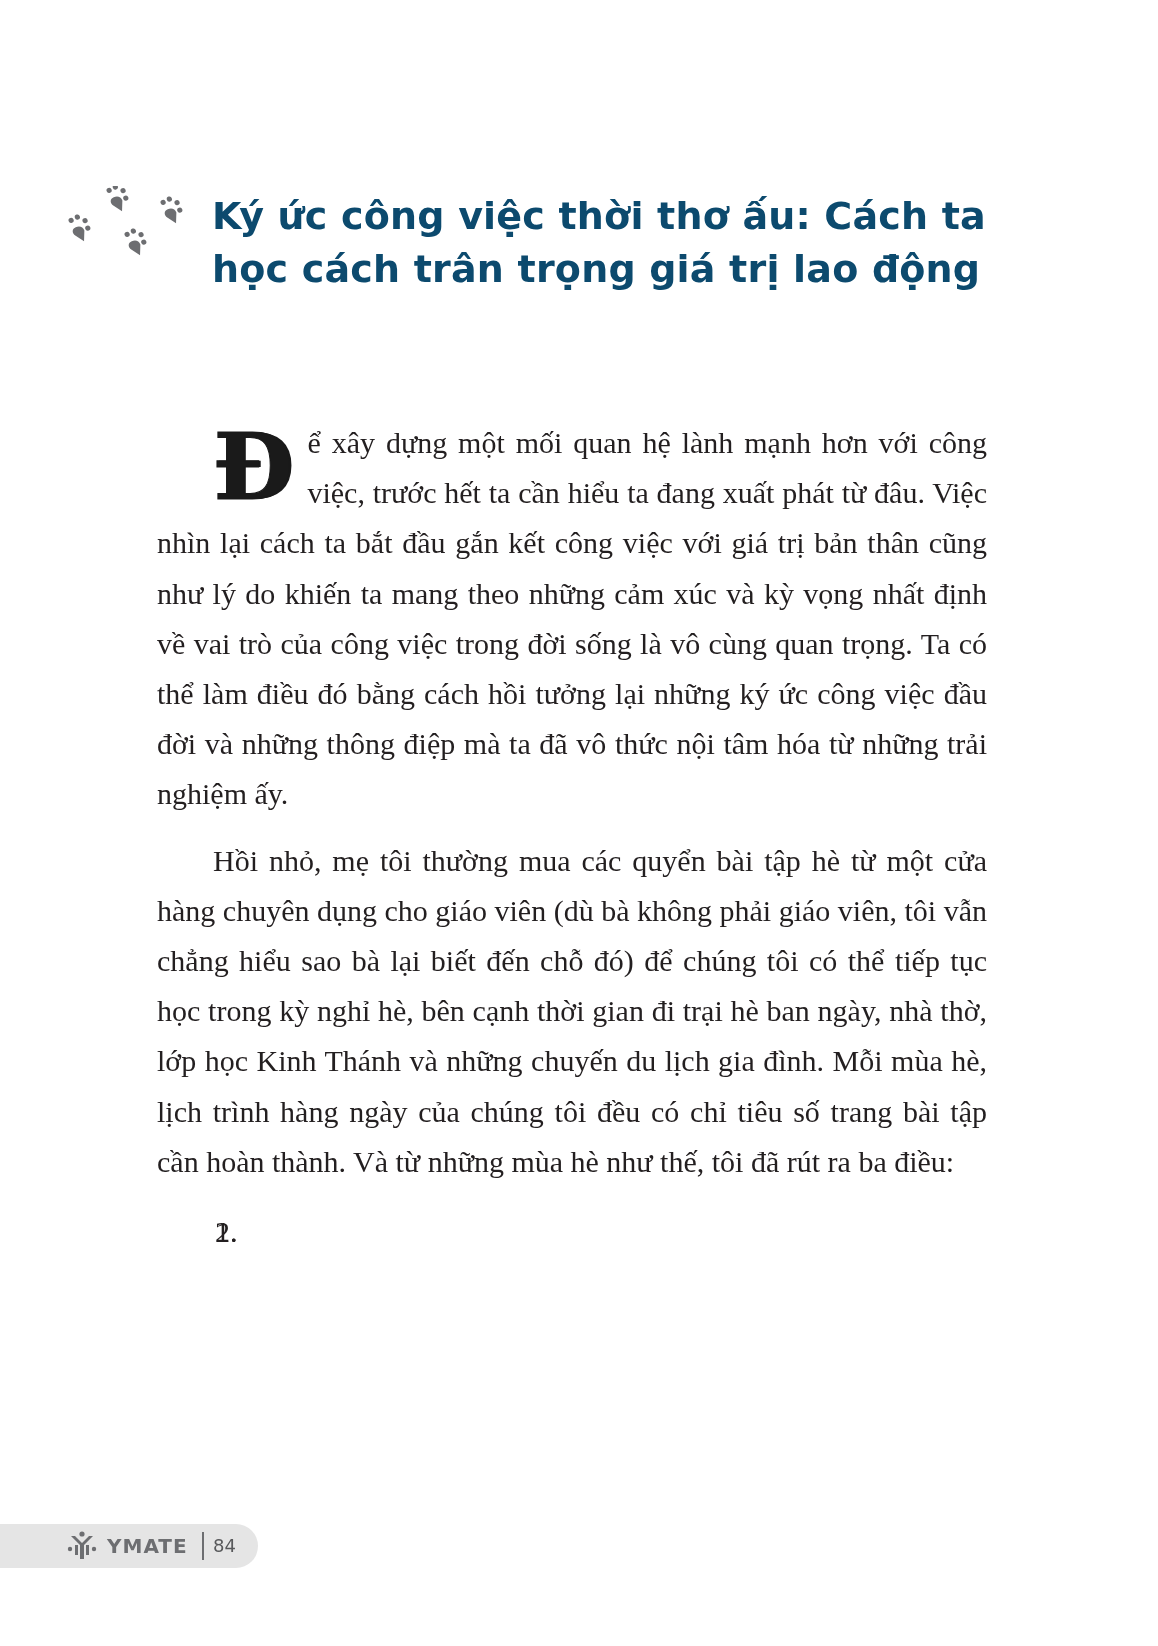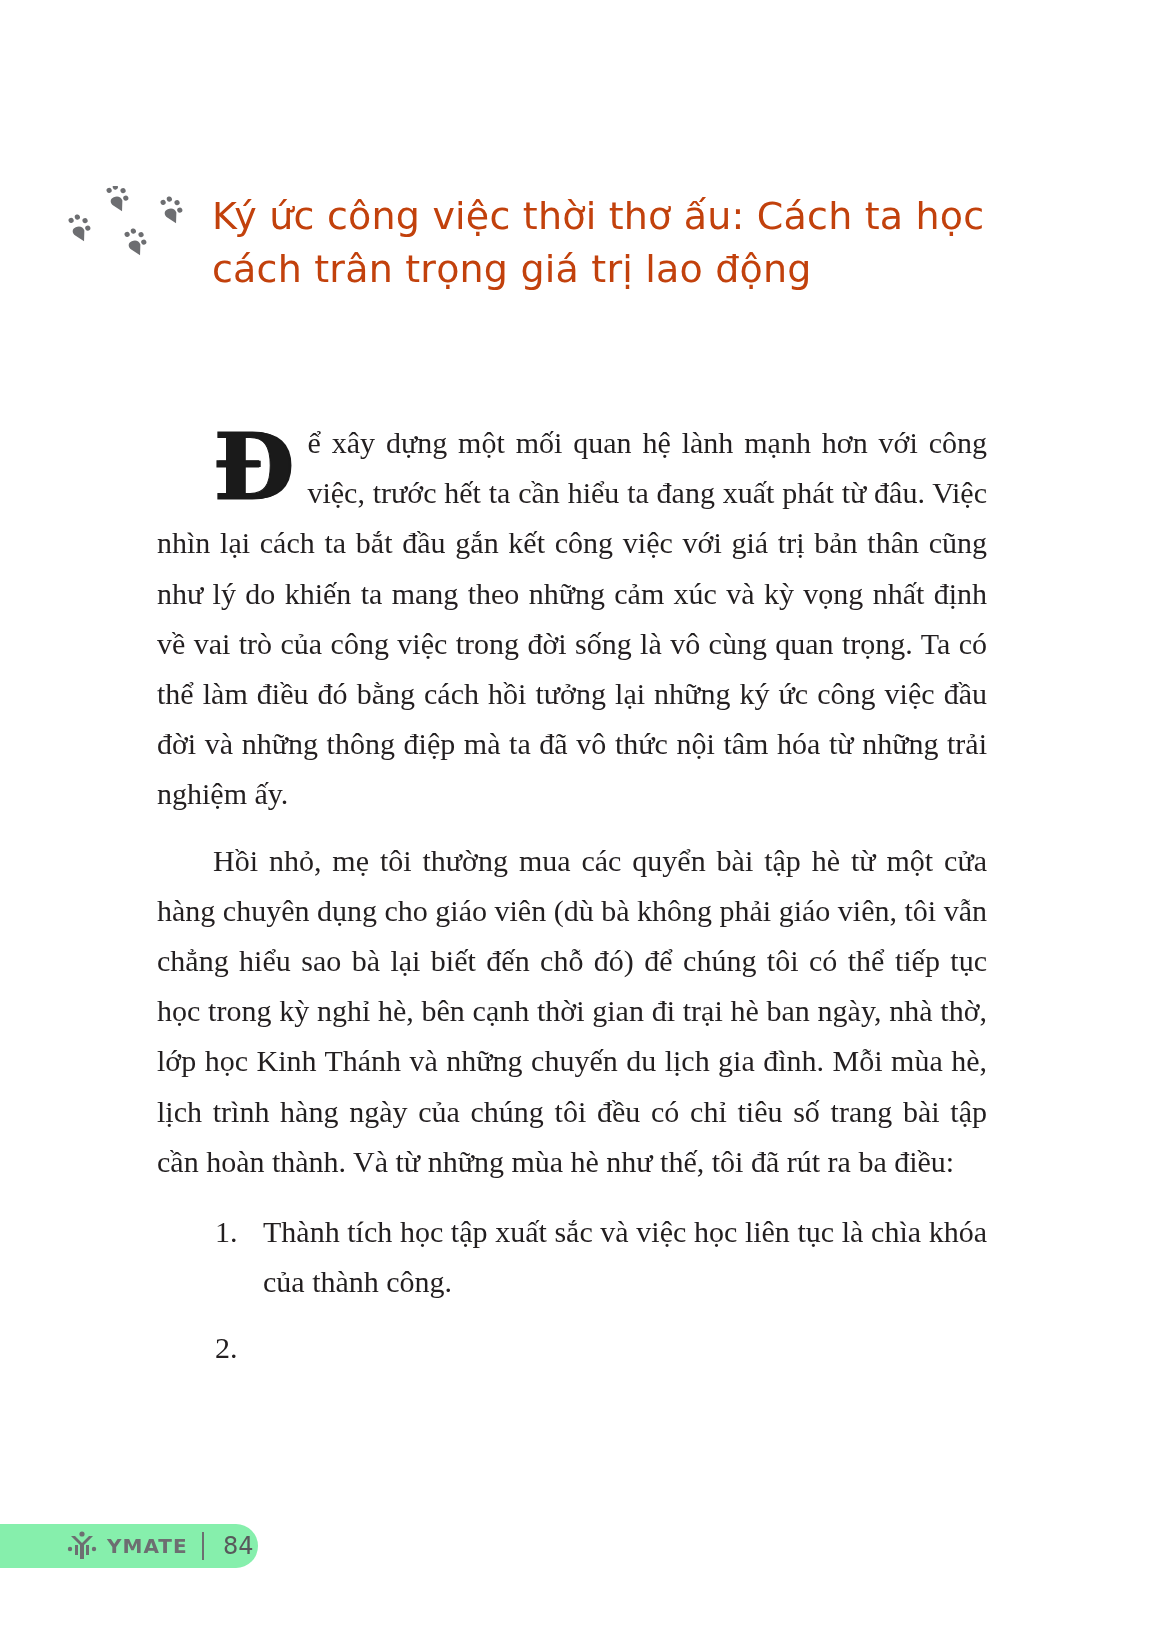--- a/index.html
+++ b/index.html
@@ -29,25 +29,25 @@
       width: 140px;
       height: 90px;
     }
     .chapter-title {
       position: absolute;
       left: 212px;
       top: 190px;
       width: 820px;
       margin: 0;
       font-family: "DejaVu Sans", sans-serif;
-      font-weight: normal;
+      font-weight: bold;
       font-size: 38px;
       line-height: 53px;
       letter-spacing: 0.2px;
-      color: #c2410c;
+      color: #0c4a6e;
     }
 
     
     .body-text {
       position: absolute;
       left: 157px;
       top: 418px;
       width: 830px;
       font-family: "Liberation Serif", "DejaVu Serif", serif;
       font-size: 30px;
@@ -94,21 +94,21 @@
       top: 0;
     }
 
     
     .footer-pill {
       position: absolute;
       left: 0;
       top: 1524px;
       width: 258px;
       height: 44px;
-      background: #86efac;
+      background: #e5e5e5;
       border-radius: 0 22px 22px 0;
       display: flex;
       align-items: center;
     }
     .footer-logo {
       position: absolute;
       left: 66px;
       top: 7px;
       width: 32px;
       height: 30px;
@@ -127,24 +127,24 @@
     .footer-divider {
       position: absolute;
       left: 202px;
       top: 8px;
       width: 1.5px;
       height: 28px;
       background: #6d6e71;
     }
     .footer-page {
       position: absolute;
-      left: 223px;
+      left: 213px;
       top: 9px;
       font-family: "DejaVu Sans", sans-serif;
-      font-size: 24px;
+      font-size: 18px;
       line-height: 26px;
       color: #58595b;
     }
   </style>
 </head>
 <body>
 
 <div class="page">
 
   <svg class="paws" viewBox="0 0 140 90" xmlns="http://www.w3.org/2000/svg">
@@ -188,21 +188,20 @@
 
   <div class="body-text">
     <p class="p-first">
       <span class="dropcap">Đ</span><span>ể xây dựng một mối quan hệ lành mạnh hơn với công việc, trước hết ta cần hiểu ta đang xuất phát từ đâu. Việc nhìn lại cách ta bắt đầu gắn kết công việc với giá trị bản thân cũng như lý do khiến ta mang theo những cảm xúc và kỳ vọng nhất định về vai trò của công việc trong đời sống là vô cùng quan trọng. Ta có thể làm điều đó bằng cách hồi tưởng lại những ký ức công việc đầu đời và những thông điệp mà ta đã vô thức nội tâm hóa từ những trải nghiệm ấy.</span>
     </p>
     <p class="p-indent">Hồi nhỏ, mẹ tôi thường mua các quyển bài tập hè từ một cửa hàng chuyên dụng cho giáo viên (dù bà không phải giáo viên, tôi vẫn chẳng hiểu sao bà lại biết đến chỗ đó) để chúng tôi có thể tiếp tục học trong kỳ nghỉ hè, bên cạnh thời gian đi trại hè ban ngày, nhà thờ, lớp học Kinh Thánh và những chuyến du lịch gia đình. Mỗi mùa hè, lịch trình hàng ngày của chúng tôi đều có chỉ tiêu số trang bài tập cần hoàn thành. Và từ những mùa hè như thế, tôi đã rút ra ba điều:</p>
 
     <ol class="num-list">
       <li>
         <span class="li-num">1.</span>
-        <span>Thành tích học tập xuất sắc và việc học liên tục là chìa khóa của thành công.</span>
       </li>
       <li>
         <span class="li-num">2.</span>
       </li>
     </ol>
   </div>
 
   <div class="footer-pill">
     <svg class="footer-logo" viewBox="0 0 32 30" xmlns="http://www.w3.org/2000/svg">
       <g fill="#6d6e71">

